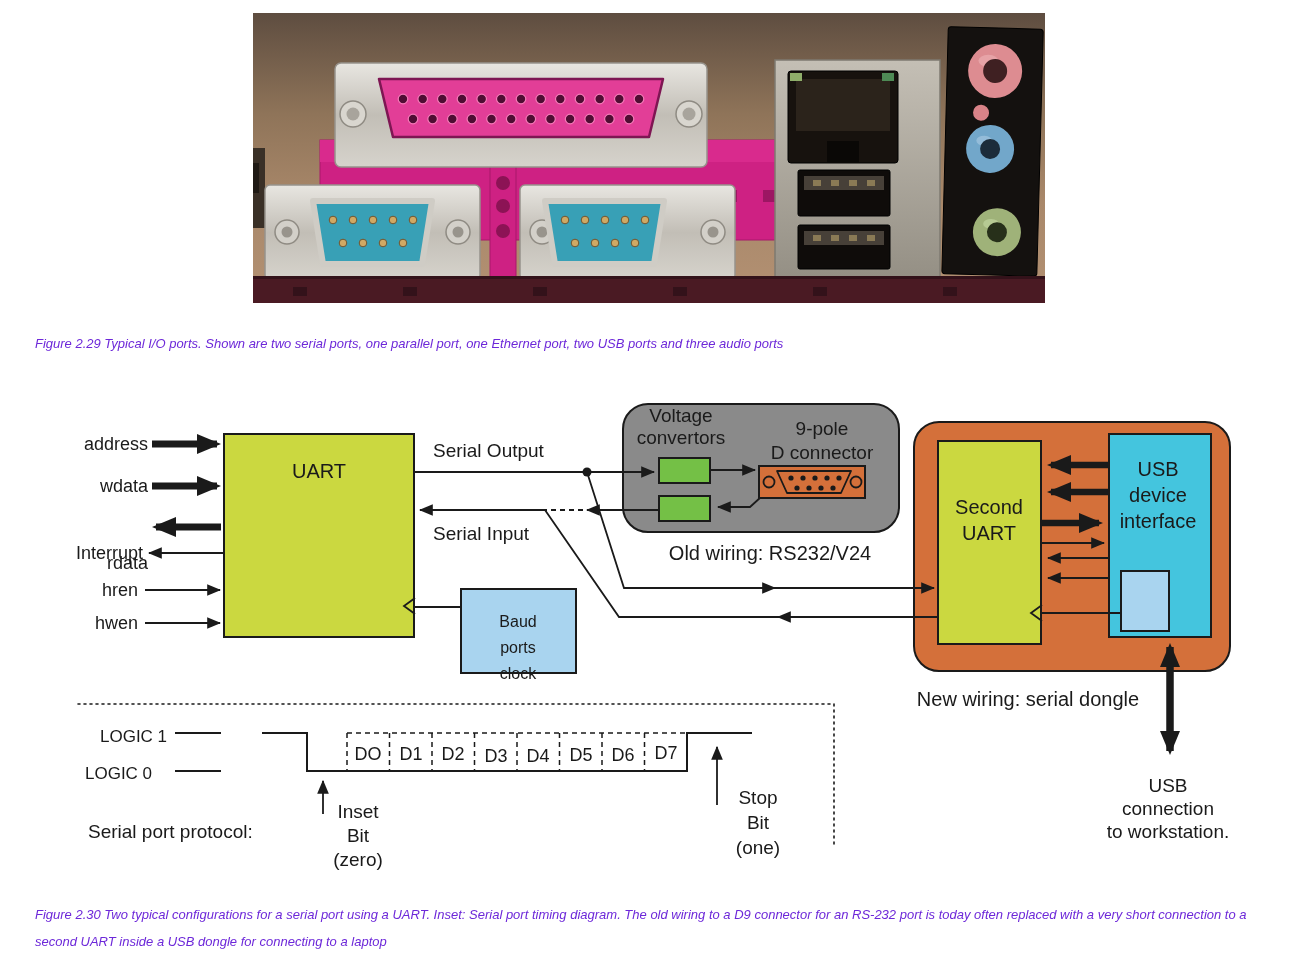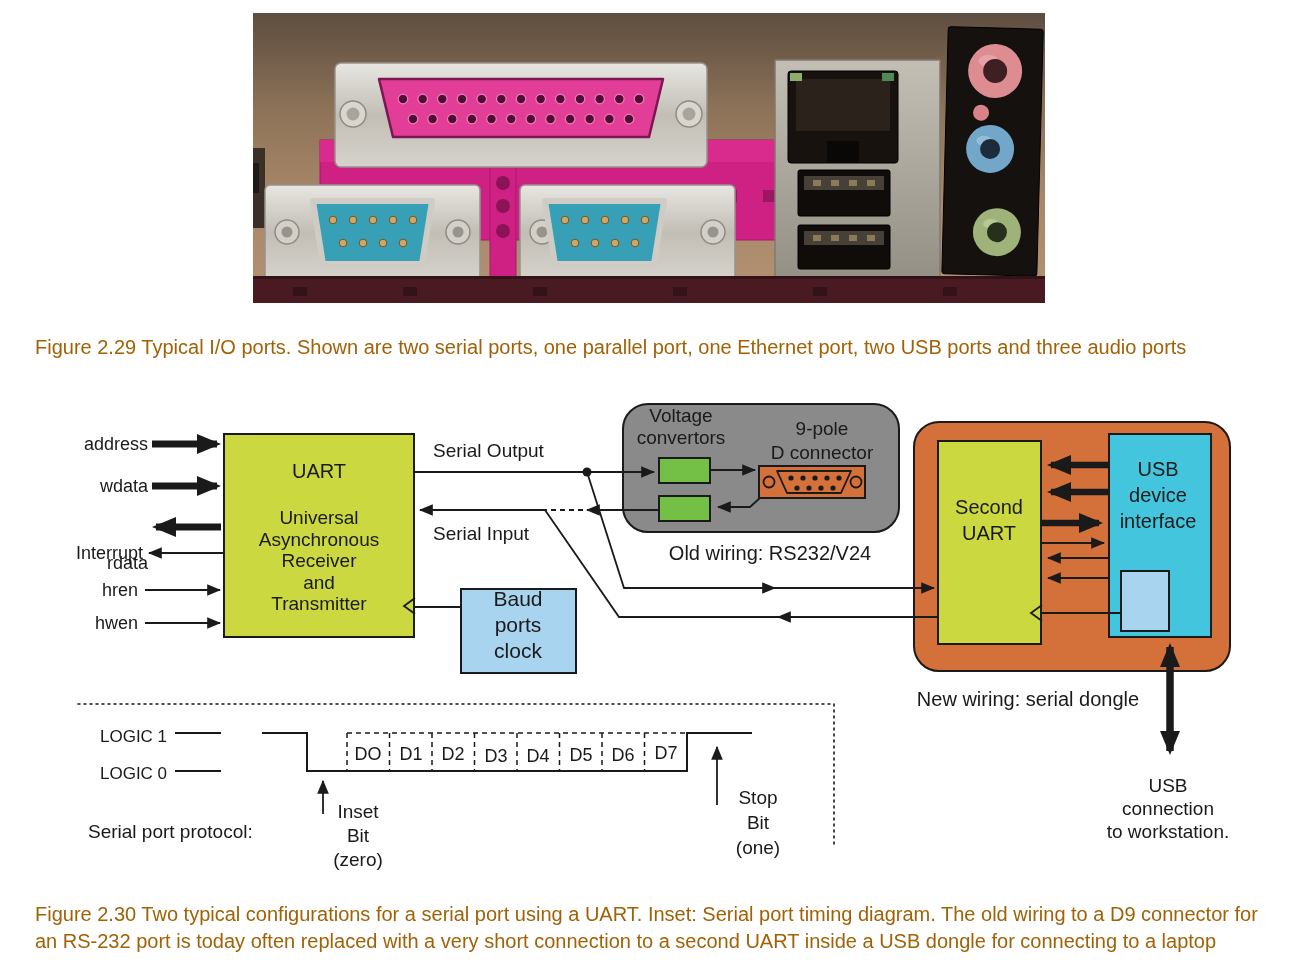--- a/index.html
+++ b/index.html
@@ -3,21 +3,21 @@
 <meta charset="utf-8">
 <style>
   html,body{margin:0;padding:0;background:#fff;}
   .page{position:relative;width:1290px;height:965px;background:#ffffff;overflow:hidden;
         font-family:"Liberation Sans",sans-serif;color:#1a1a1a;}
   .abs{position:absolute;}
   .box{position:absolute;box-sizing:border-box;border:2px solid #1a1a1a;}
   .lbl{position:absolute;font-family:"Liberation Sans",sans-serif;color:#1a1a1a;white-space:nowrap;}
   .ctr{text-align:center;transform:translateX(-50%);}
   .rt{text-align:right;}
-  .caption{position:absolute;font-size:20px;color:#a16207;
+  .caption{position:absolute;font-style:italic;font-size:13px;color:#6d28d9;
            font-family:"Liberation Sans",sans-serif;}
   svg{display:block;}
   .overlay{position:absolute;left:0;top:0;pointer-events:none;z-index:5;}
   .txt{z-index:6;}
   .bx{z-index:2;}
 </style>
 </head>
 <body>
 
 <div class="page">
@@ -303,32 +303,25 @@
   </svg>
 
   <div class="lbl rt txt" style="left:20px;top:434px;width:128px;font-size:18px;">address</div>
   <div class="lbl rt txt" style="left:20px;top:476px;width:128px;font-size:18px;">wdata</div>
   <div class="lbl rt txt" style="left:20px;top:517px;width:128px;font-size:18px;margin-top:36px;">rdata</div>
   <div class="lbl rt txt" style="left:15px;top:543px;width:128px;font-size:18px;">Interrupt</div>
   <div class="lbl rt txt" style="left:10px;top:580px;width:128px;font-size:18px;">hren</div>
   <div class="lbl rt txt" style="left:10px;top:613px;width:128px;font-size:18px;">hwen</div>
 
   <div class="lbl ctr txt" style="left:319px;top:460px;font-size:20px;">UART</div>
-  <div class="lbl ctr txt" style="left:319px;top:507px;font-size:19px;line-height:21.5px;">
-    <div>Universal</div>
-    <div>Asynchronous</div>
-    <div>Receiver</div>
-    <div>and</div>
-    <div>Transmitter</div>
-  </div>
 
   <div class="lbl txt" style="left:433px;top:440px;font-size:19px;">Serial Output</div>
   <div class="lbl txt" style="left:433px;top:523px;font-size:19px;">Serial Input</div>
 
-  <div class="lbl ctr txt" style="left:518px;top:586px;font-size:21px;line-height:26px;">
+  <div class="lbl ctr txt" style="left:518px;top:609px;font-size:16px;line-height:26px;">
     <div>Baud</div>
     <div>ports</div>
     <div>clock</div>
   </div>
 
   <div class="lbl ctr txt" style="left:681px;top:405px;font-size:19px;line-height:22px;">
     <div>Voltage</div>
     <div>convertors</div>
   </div>
   <div class="lbl ctr txt" style="left:822px;top:417px;font-size:19px;line-height:24px;">
@@ -347,21 +340,21 @@
     <div>interface</div>
   </div>
   <div class="lbl ctr txt" style="left:1028px;top:688px;font-size:20px;">New wiring: serial dongle</div>
   <div class="lbl ctr txt" style="left:1168px;top:774px;font-size:19px;line-height:23px;">
     <div>USB</div>
     <div>connection</div>
     <div>to workstation.</div>
   </div>
 
   <div class="lbl txt" style="left:100px;top:727px;font-size:17px;">LOGIC 1</div>
-  <div class="lbl txt" style="left:100px;top:764px;font-size:17px;">LOGIC 0</div>
+  <div class="lbl txt" style="left:85px;top:764px;font-size:17px;">LOGIC 0</div>
   <div class="lbl ctr txt" style="left:368px;top:744px;font-size:18px;">DO</div>
   <div class="lbl ctr txt" style="left:411px;top:744px;font-size:18px;">D1</div>
   <div class="lbl ctr txt" style="left:453px;top:744px;font-size:18px;">D2</div>
   <div class="lbl ctr txt" style="left:496px;top:746px;font-size:18px;">D3</div>
   <div class="lbl ctr txt" style="left:538px;top:746px;font-size:18px;">D4</div>
   <div class="lbl ctr txt" style="left:581px;top:745px;font-size:18px;">D5</div>
   <div class="lbl ctr txt" style="left:623px;top:745px;font-size:18px;">D6</div>
   <div class="lbl ctr txt" style="left:666px;top:743px;font-size:18px;">D7</div>
   <div class="lbl ctr txt" style="left:358px;top:800px;font-size:19px;line-height:24px;">
     <div>Inset</div>

